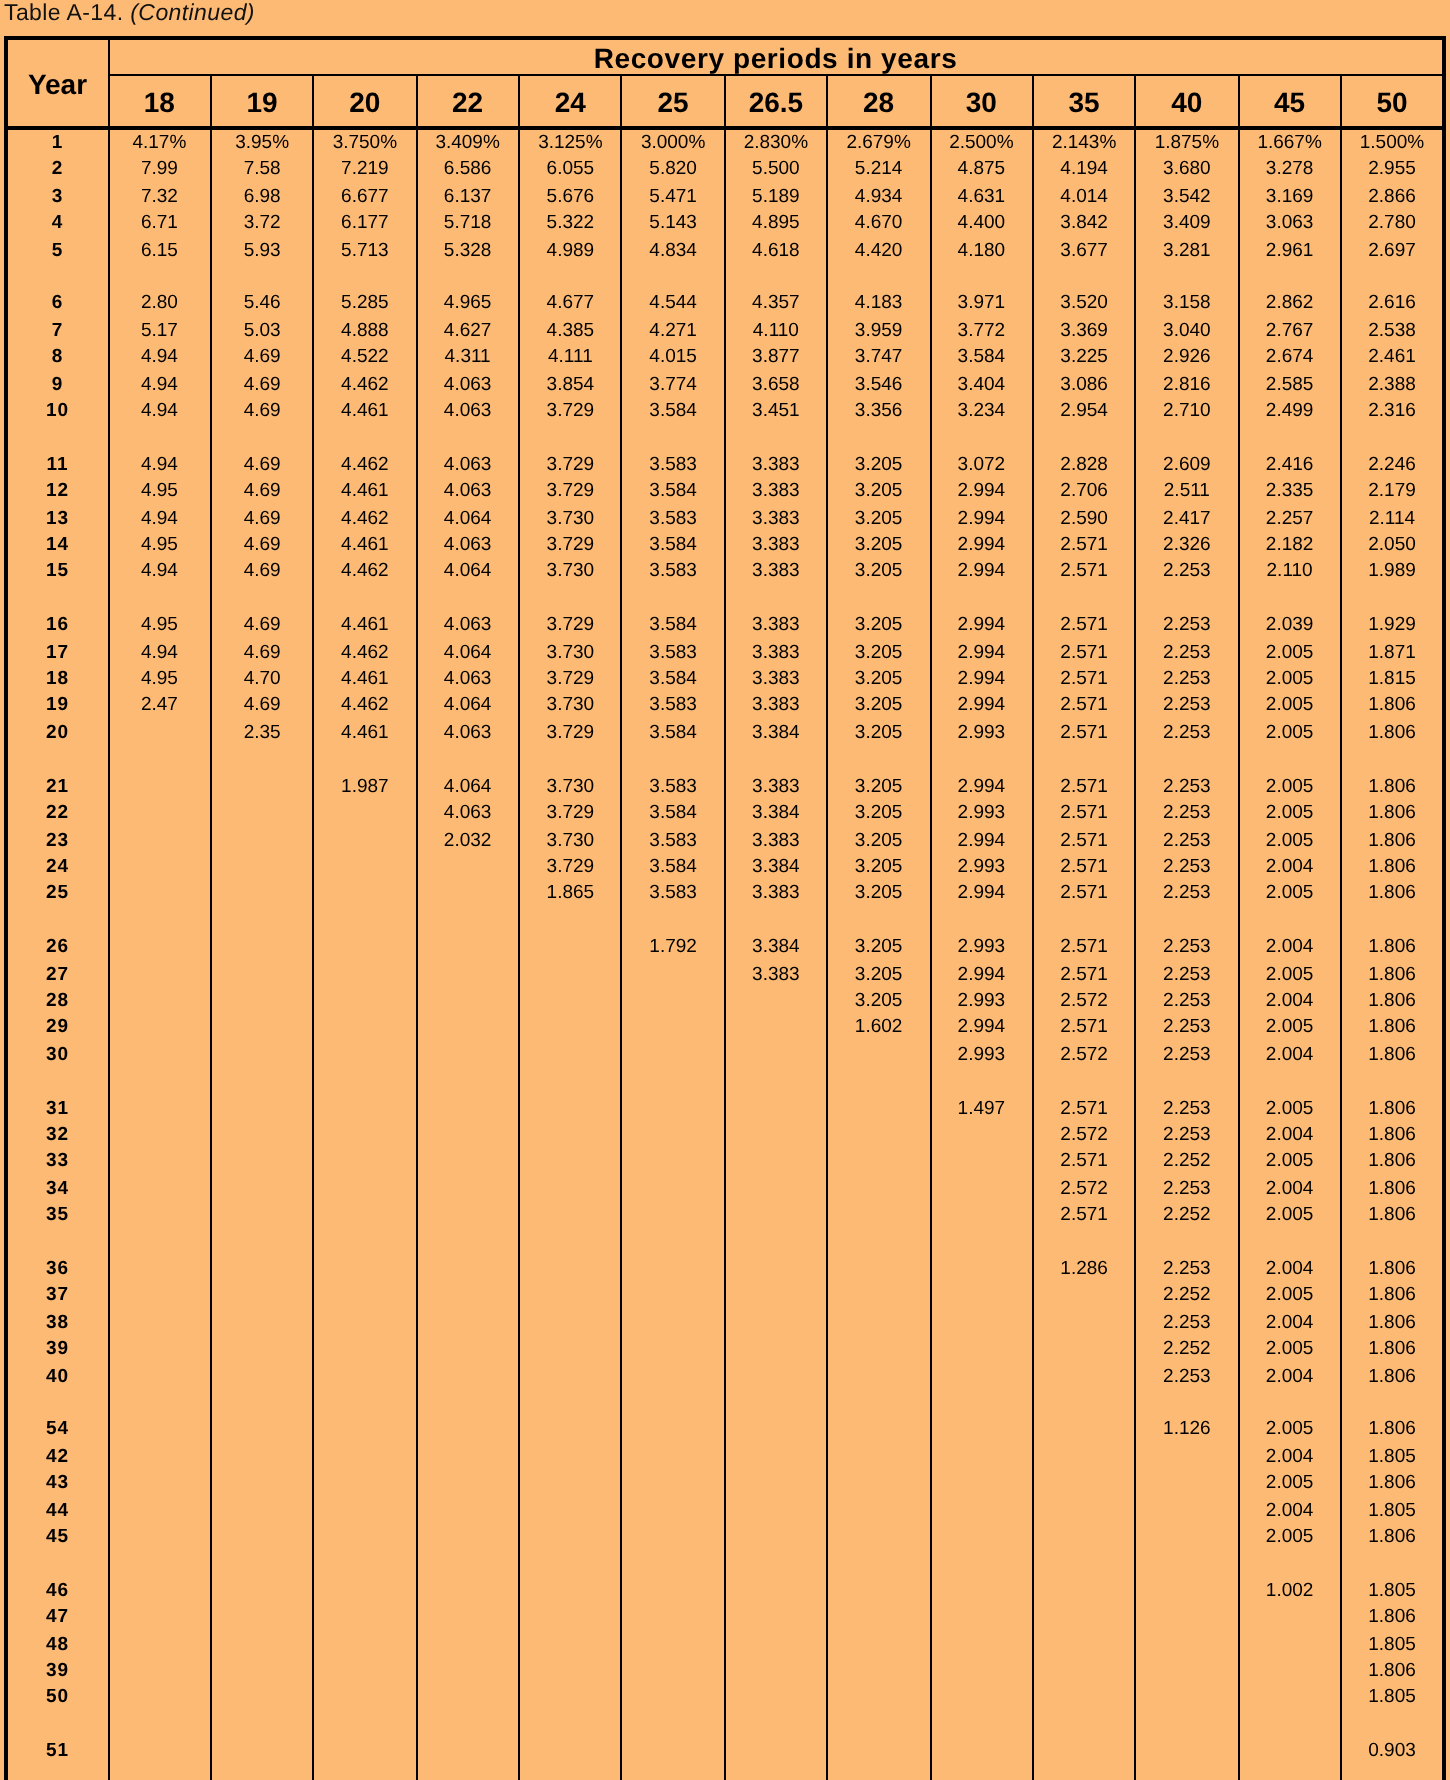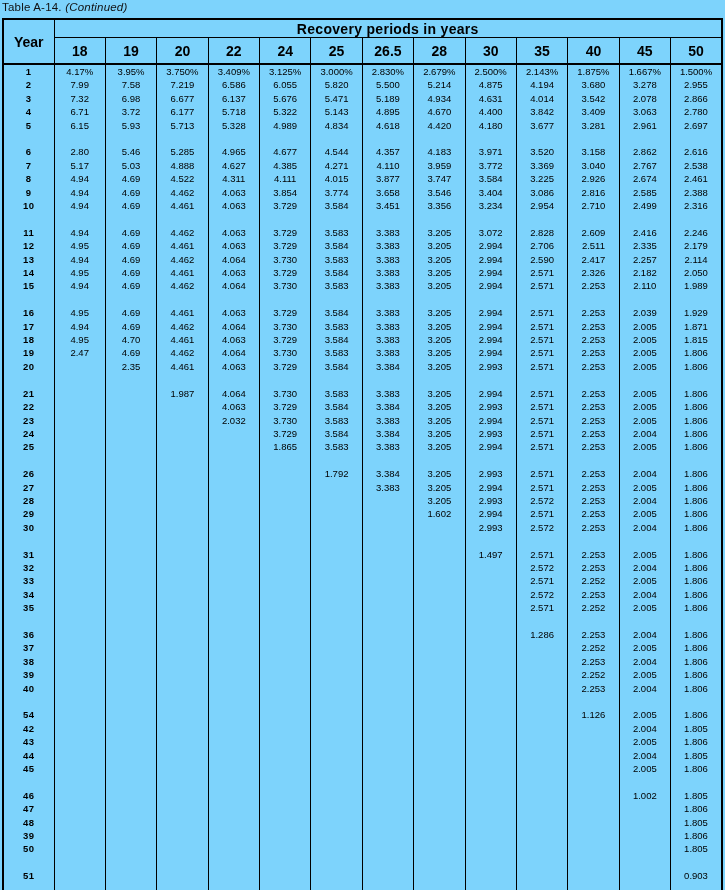--- a/index.html
+++ b/index.html
@@ -4,21 +4,21 @@
 <style>
   html, body {
     margin: 0;
     padding: 0;
     background: #ffffff;
   }
   .page {
     position: relative;
     width: 725px;
     height: 890px;
-    background: #7dd3fc;
+    background: #fdba74;
     color: #000000;
     font-family: "Liberation Sans", sans-serif;
     overflow: hidden;
     box-sizing: border-box;
   }
   .title {
     position: absolute;
     top: 1px;
     left: 2px;
     font-size: 11.5px;
@@ -173,21 +173,21 @@
           <td>6.98</td>
           <td>6.677</td>
           <td>6.137</td>
           <td>5.676</td>
           <td>5.471</td>
           <td>5.189</td>
           <td>4.934</td>
           <td>4.631</td>
           <td>4.014</td>
           <td>3.542</td>
-          <td>2.078</td>
+          <td>3.169</td>
           <td>2.866</td>
         </tr>
         <tr>
           <th class="year-cell">4</th>
           <td>6.71</td>
           <td>3.72</td>
           <td>6.177</td>
           <td>5.718</td>
           <td>5.322</td>
           <td>5.143</td>

